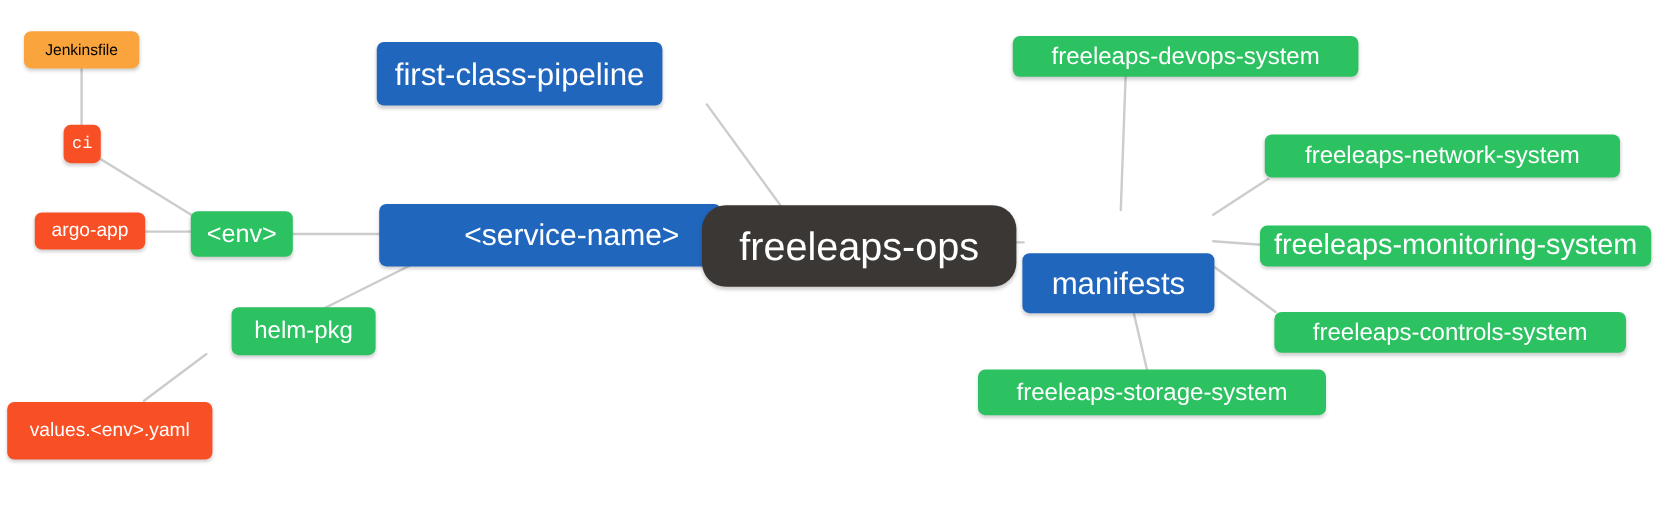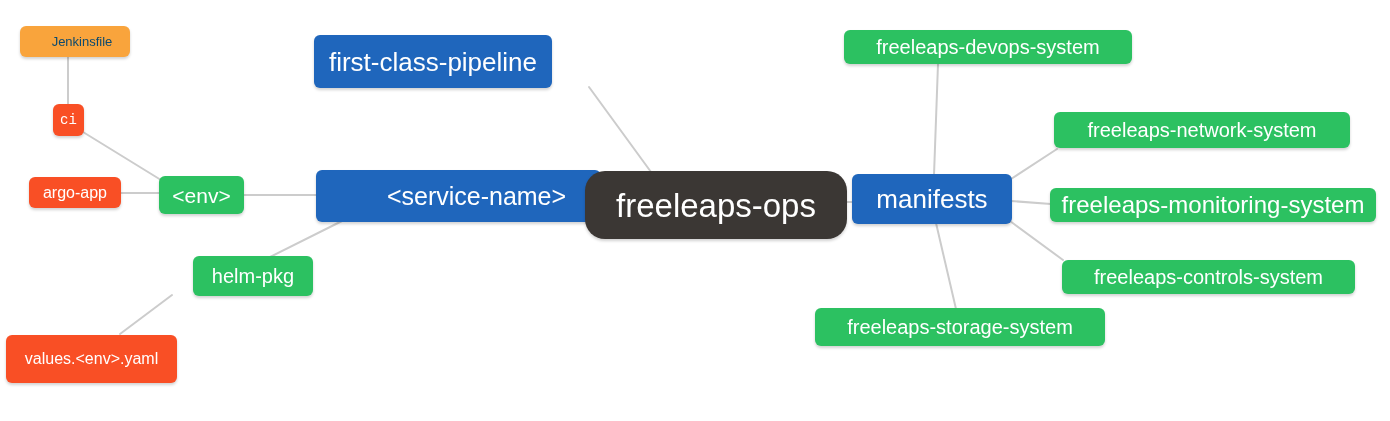--- a/index.html
+++ b/index.html
@@ -71,29 +71,29 @@
     <line x1="589" y1="87" x2="651" y2="172"></line>
     <line x1="564" y1="200" x2="586" y2="200"></line>
     <line x1="846" y1="202" x2="853" y2="202"></line>
     <line x1="934" y1="175" x2="938" y2="64"></line>
     <line x1="1011" y1="179" x2="1057" y2="149"></line>
     <line x1="1011" y1="201" x2="1051" y2="204"></line>
     <line x1="1010" y1="221" x2="1063" y2="260"></line>
     <line x1="936" y1="223" x2="956" y2="309"></line>
   </svg>
 
-  <div class="node c-orange n-jenkinsfile" style="color: #0c4a6e; padding-left: 14px;">Jenkinsfile</div>
+  <div class="node c-orange n-jenkinsfile" style="color: #000000;">Jenkinsfile</div>
   <div class="node c-red    n-ci" style="color: rgb(255, 255, 255); font-family: Liberation Mono, monospace;">ci</div>
   <div class="node c-red    n-argo-app" style="color: rgb(255, 255, 255);">argo-app</div>
   <div class="node c-green  n-env" style="color: rgb(255, 255, 255);">&lt;env&gt;</div>
   <div class="node c-green  n-helm-pkg" style="color: rgb(255, 255, 255); margin-left: 47px;">helm-pkg</div>
   <div class="node c-red    n-values" style="color: rgb(255, 255, 255);">values.&lt;env&gt;.yaml</div>
   <div class="node c-blue   n-fcp" style="color: rgb(255, 255, 255);">first-class-pipeline</div>
   <div class="node c-blue   n-service" style="color: rgb(255, 255, 255);">&lt;service-name&gt;</div>
   <div class="node c-dark   n-root" style="color: rgb(255, 255, 255);">freeleaps-ops</div>
-  <div class="node c-blue   n-manifests" style="color: rgb(255, 255, 255);">manifests</div>
+  <div class="node c-blue   n-manifests" style="color: rgb(255, 255, 255); margin-top: 37px;">manifests</div>
   <div class="node c-green  n-devops" style="color: rgb(255, 255, 255);">freeleaps-devops-system</div>
   <div class="node c-green  n-network" style="color: rgb(255, 255, 255);">freeleaps-network-system</div>
   <div class="node c-green  n-monitoring" style="color: rgb(255, 255, 255);">freeleaps-monitoring-system</div>
   <div class="node c-green  n-controls" style="color: rgb(255, 255, 255);">freeleaps-controls-system</div>
   <div class="node c-green  n-storage" style="color: rgb(255, 255, 255);">freeleaps-storage-system</div>
 
 </div>
 
 </body></html>

